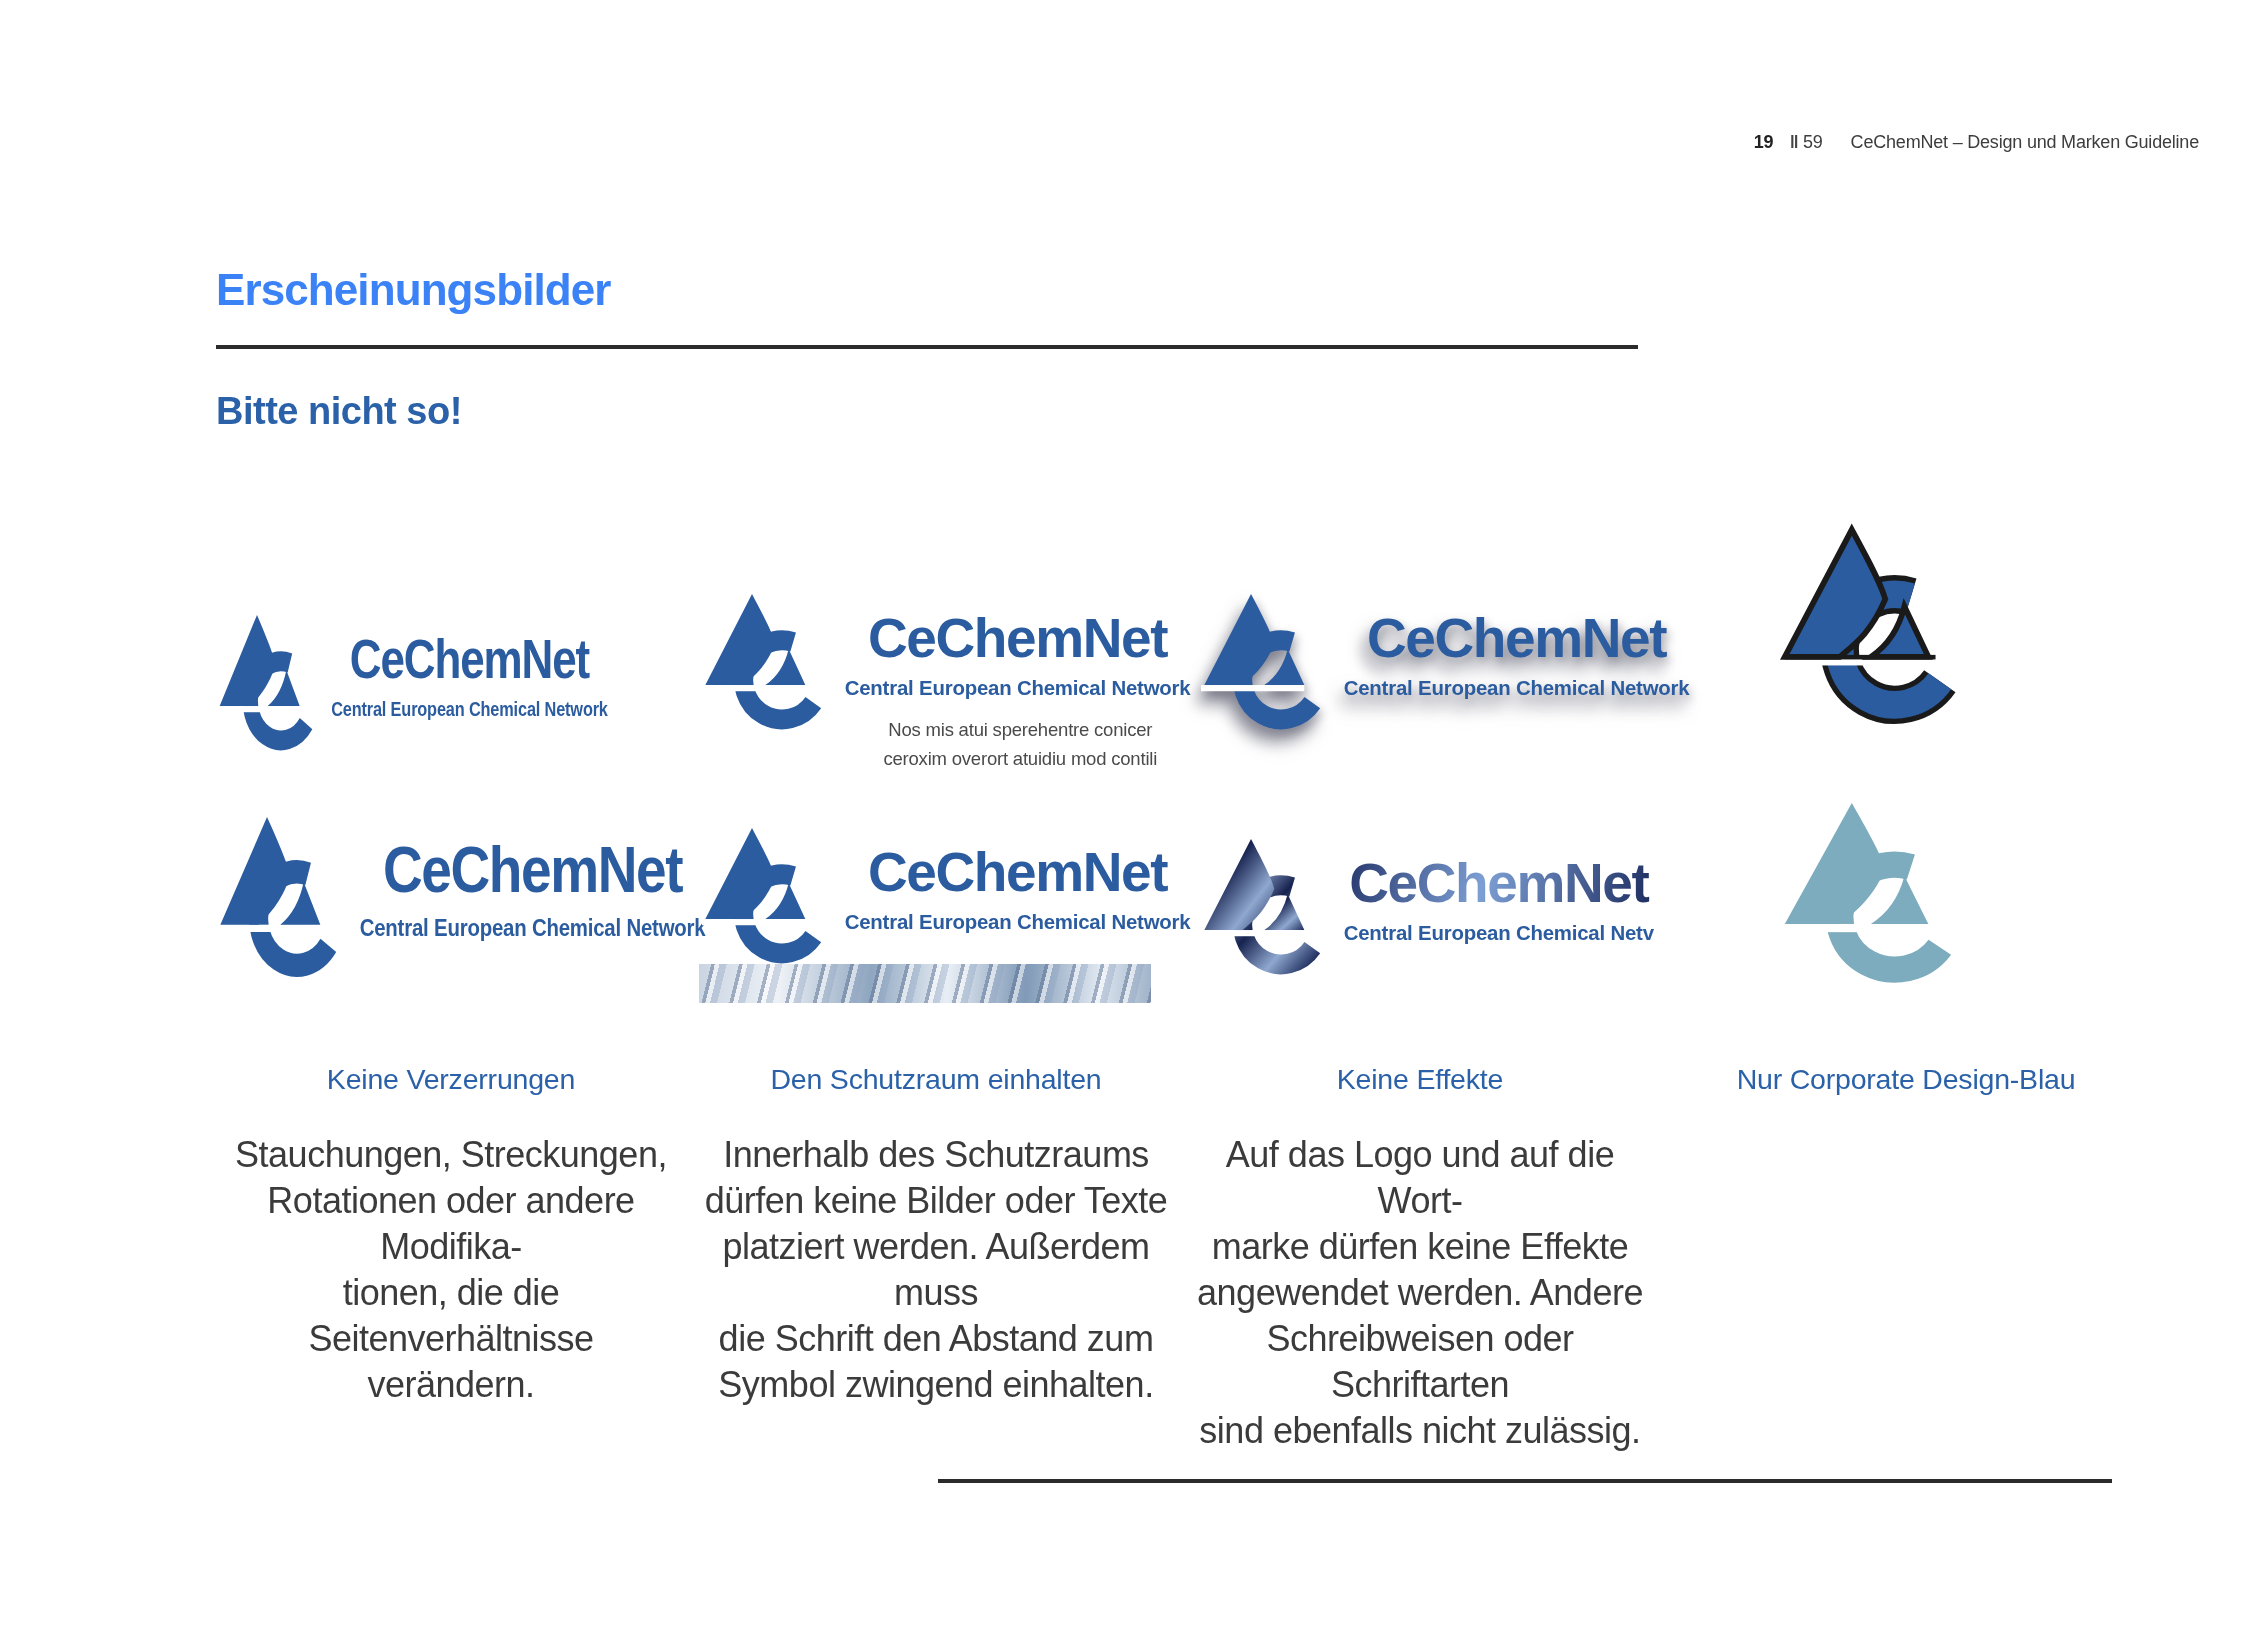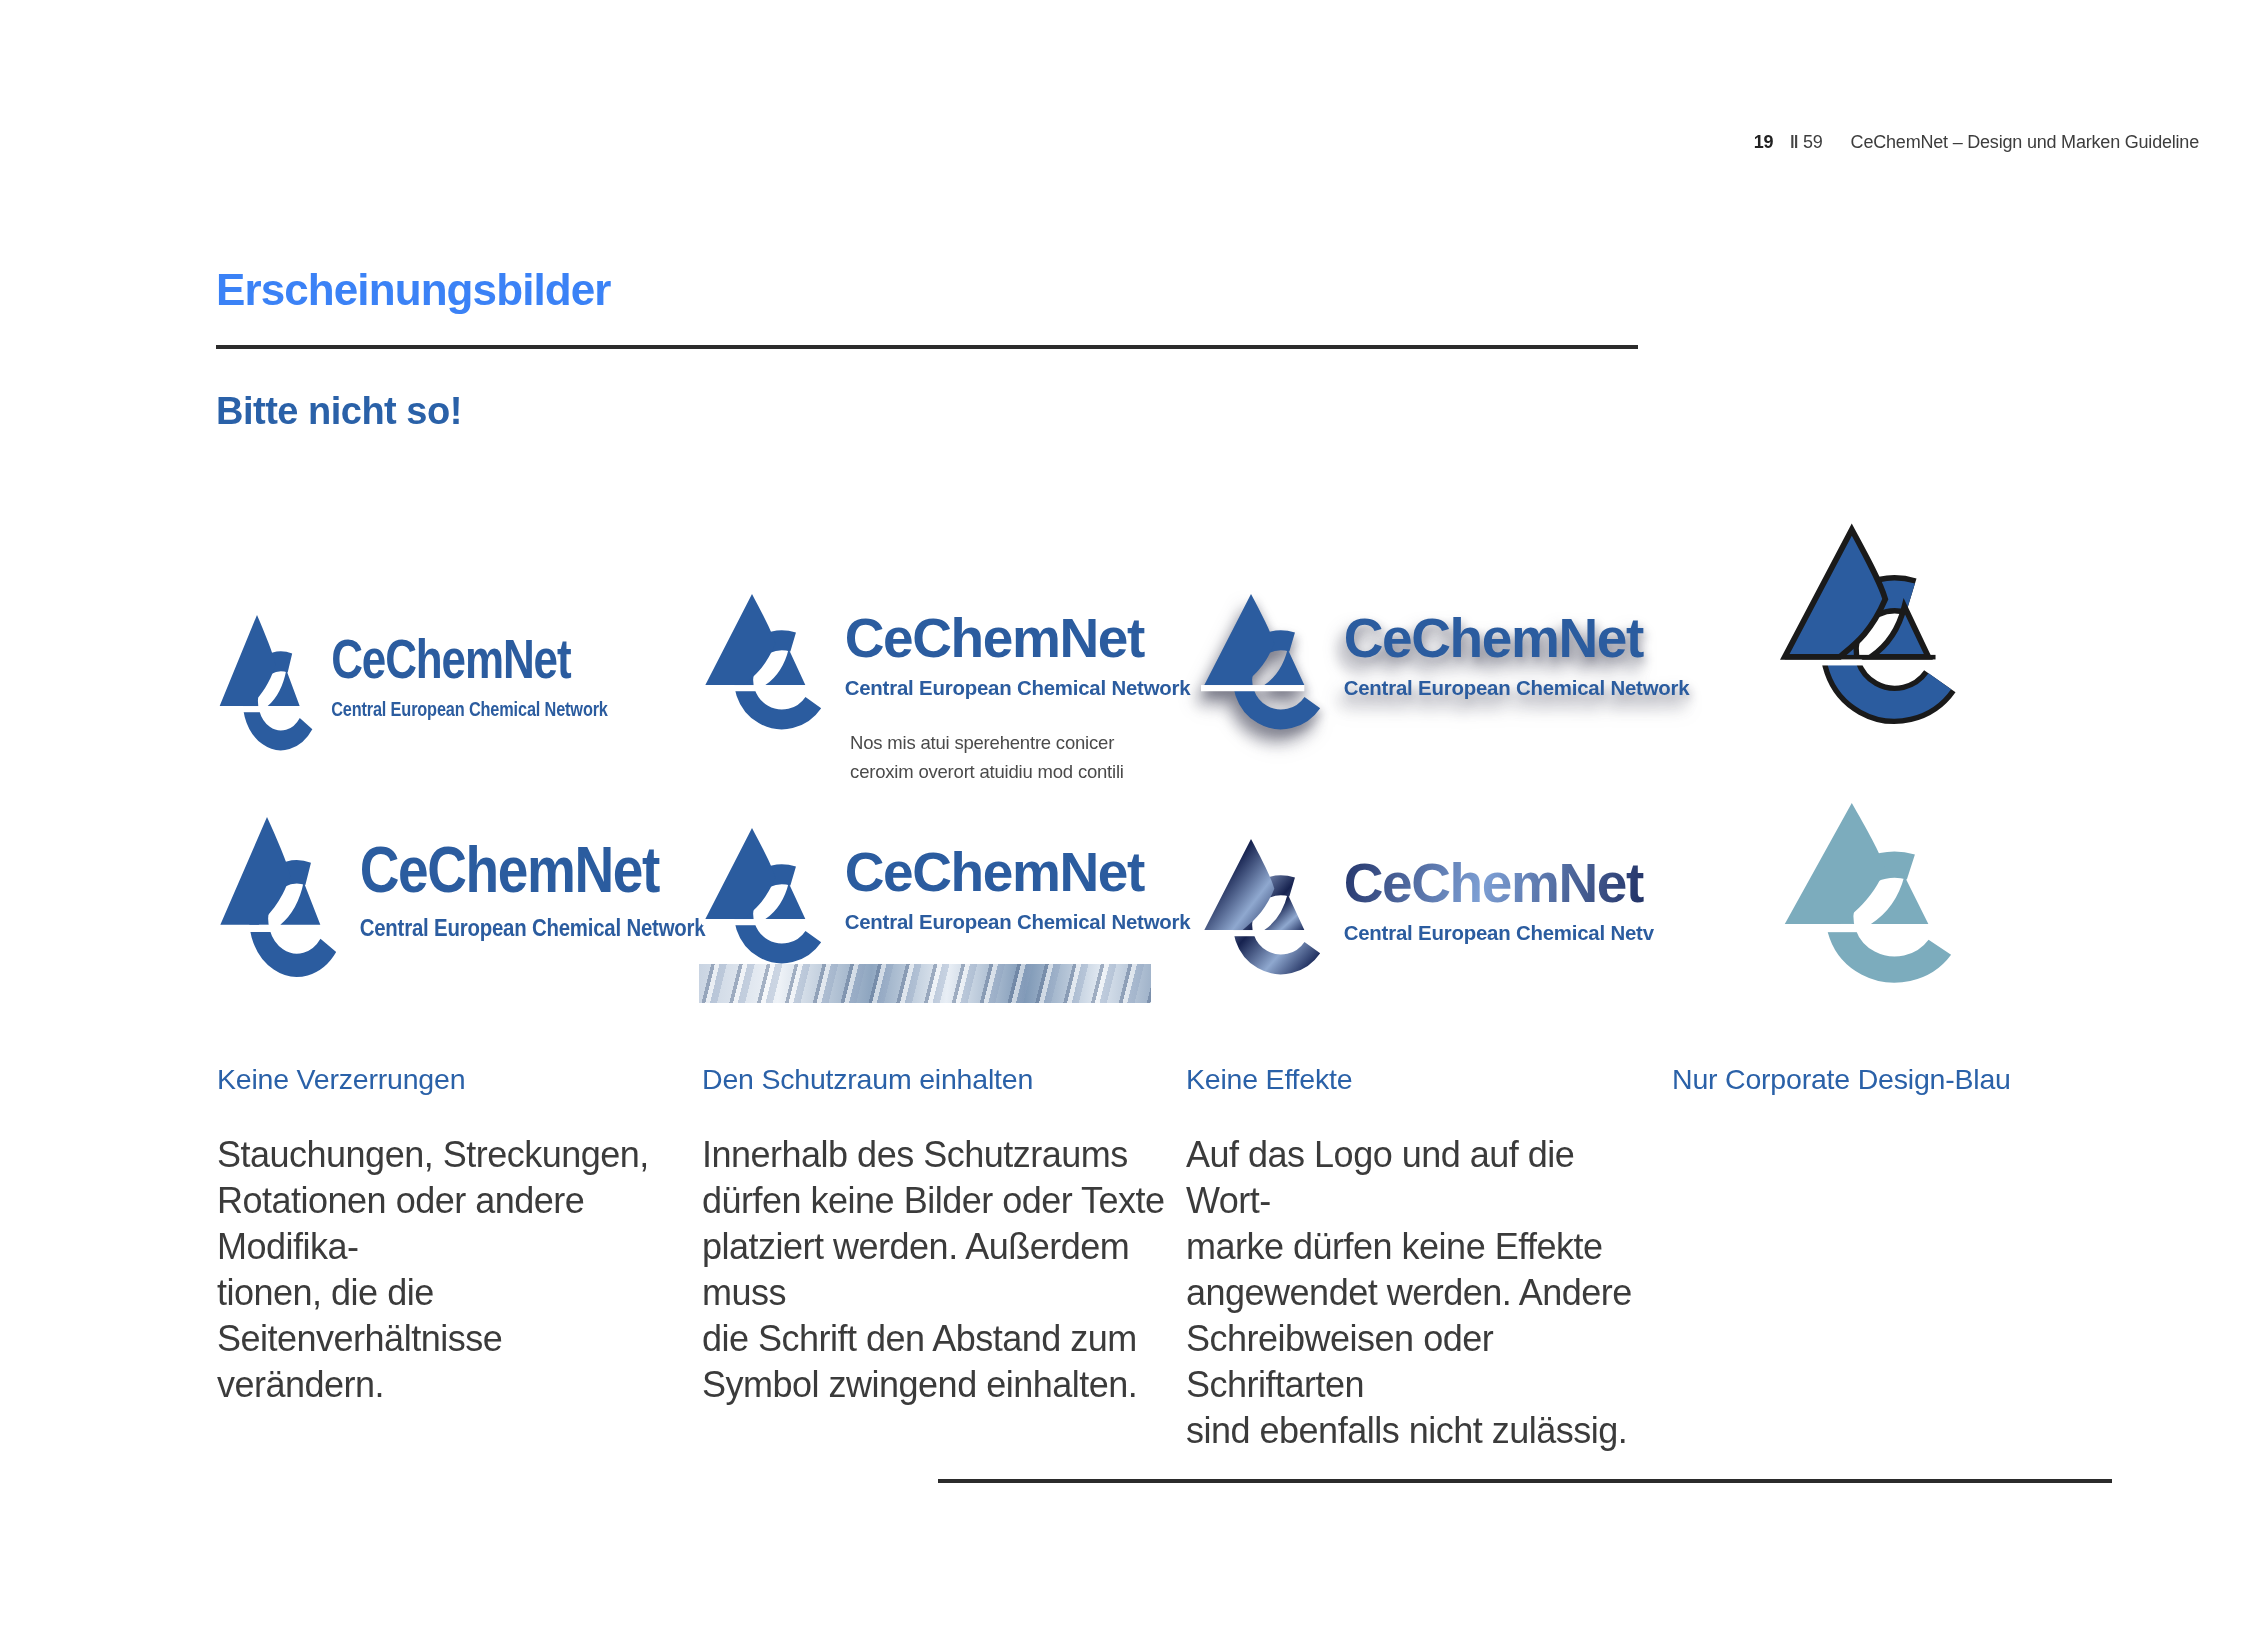--- a/index.html
+++ b/index.html
@@ -3,21 +3,21 @@
 <meta charset="utf-8">
 <style>
   html,body{margin:0;padding:0;background:#ffffff;}
   body{
     position:relative;
     width:2308px;height:1645px;
     font-family:"Liberation Sans", sans-serif;
     color:#3b3b3b;
     overflow:hidden;
   }
-  .abs{position:absolute;}
+  .abs{position:absolute;text-align:center;}
 
   
   .page-header{
     left:auto;right:109px;top:132px;
     display:flex;align-items:baseline;
     font-size:18px;color:#3d3d3d;letter-spacing:-0.2px;
     white-space:nowrap;
   }
   .page-num{font-weight:bold;color:#222;}
   .page-sep{margin:0 4.5px 0 16.3px;color:#444;font-weight:bold;}
@@ -37,21 +37,21 @@
   .bottom-rule{left:938px;top:1479px;width:1174px;height:4.1px;background:#2b2b2b;}
 
   
   .logo-lockup{display:flex;align-items:flex-start;white-space:nowrap;}
   .mark{color:#2B5C9F;flex:none;}
   .mark-lightblue{color:#7CACBD;}
   .logo-text{margin-left:2.7px;padding-top:23.5px;}
   .wordmark{font-size:55px;font-weight:bold;color:#2B5C9F;letter-spacing:-1.4px;line-height:1;}
   .tagline{margin-top:11px;font-size:20.4px;font-weight:bold;color:#2B5C9F;letter-spacing:-0.2px;line-height:1.1;}
   .clearspace-caption{
-    margin-top:29px;padding-left:5.4px;
+    margin-top:16px;padding-left:5.4px;
     font-size:18.5px;color:#4a4a4a;line-height:29px;white-space:pre-line;letter-spacing:-0.2px;
   }
   .squeeze{transform:scaleX(0.80);transform-origin:left top;}
   .stretch{transform:scaleY(1.18);transform-origin:left top;}
   .fx-shadow{filter:drop-shadow(-4.5px 11.8px 8.1px rgba(45,48,70,0.50)) drop-shadow(3.6px 5.4px 4.5px rgba(45,48,70,0.28));}
   .grad-text{
     background:linear-gradient(105deg,#24356b 0%,#7d9fd4 45%,#1b2a5e 100%);
     -webkit-background-clip:text;background-clip:text;
     -webkit-text-fill-color:transparent;
   }

